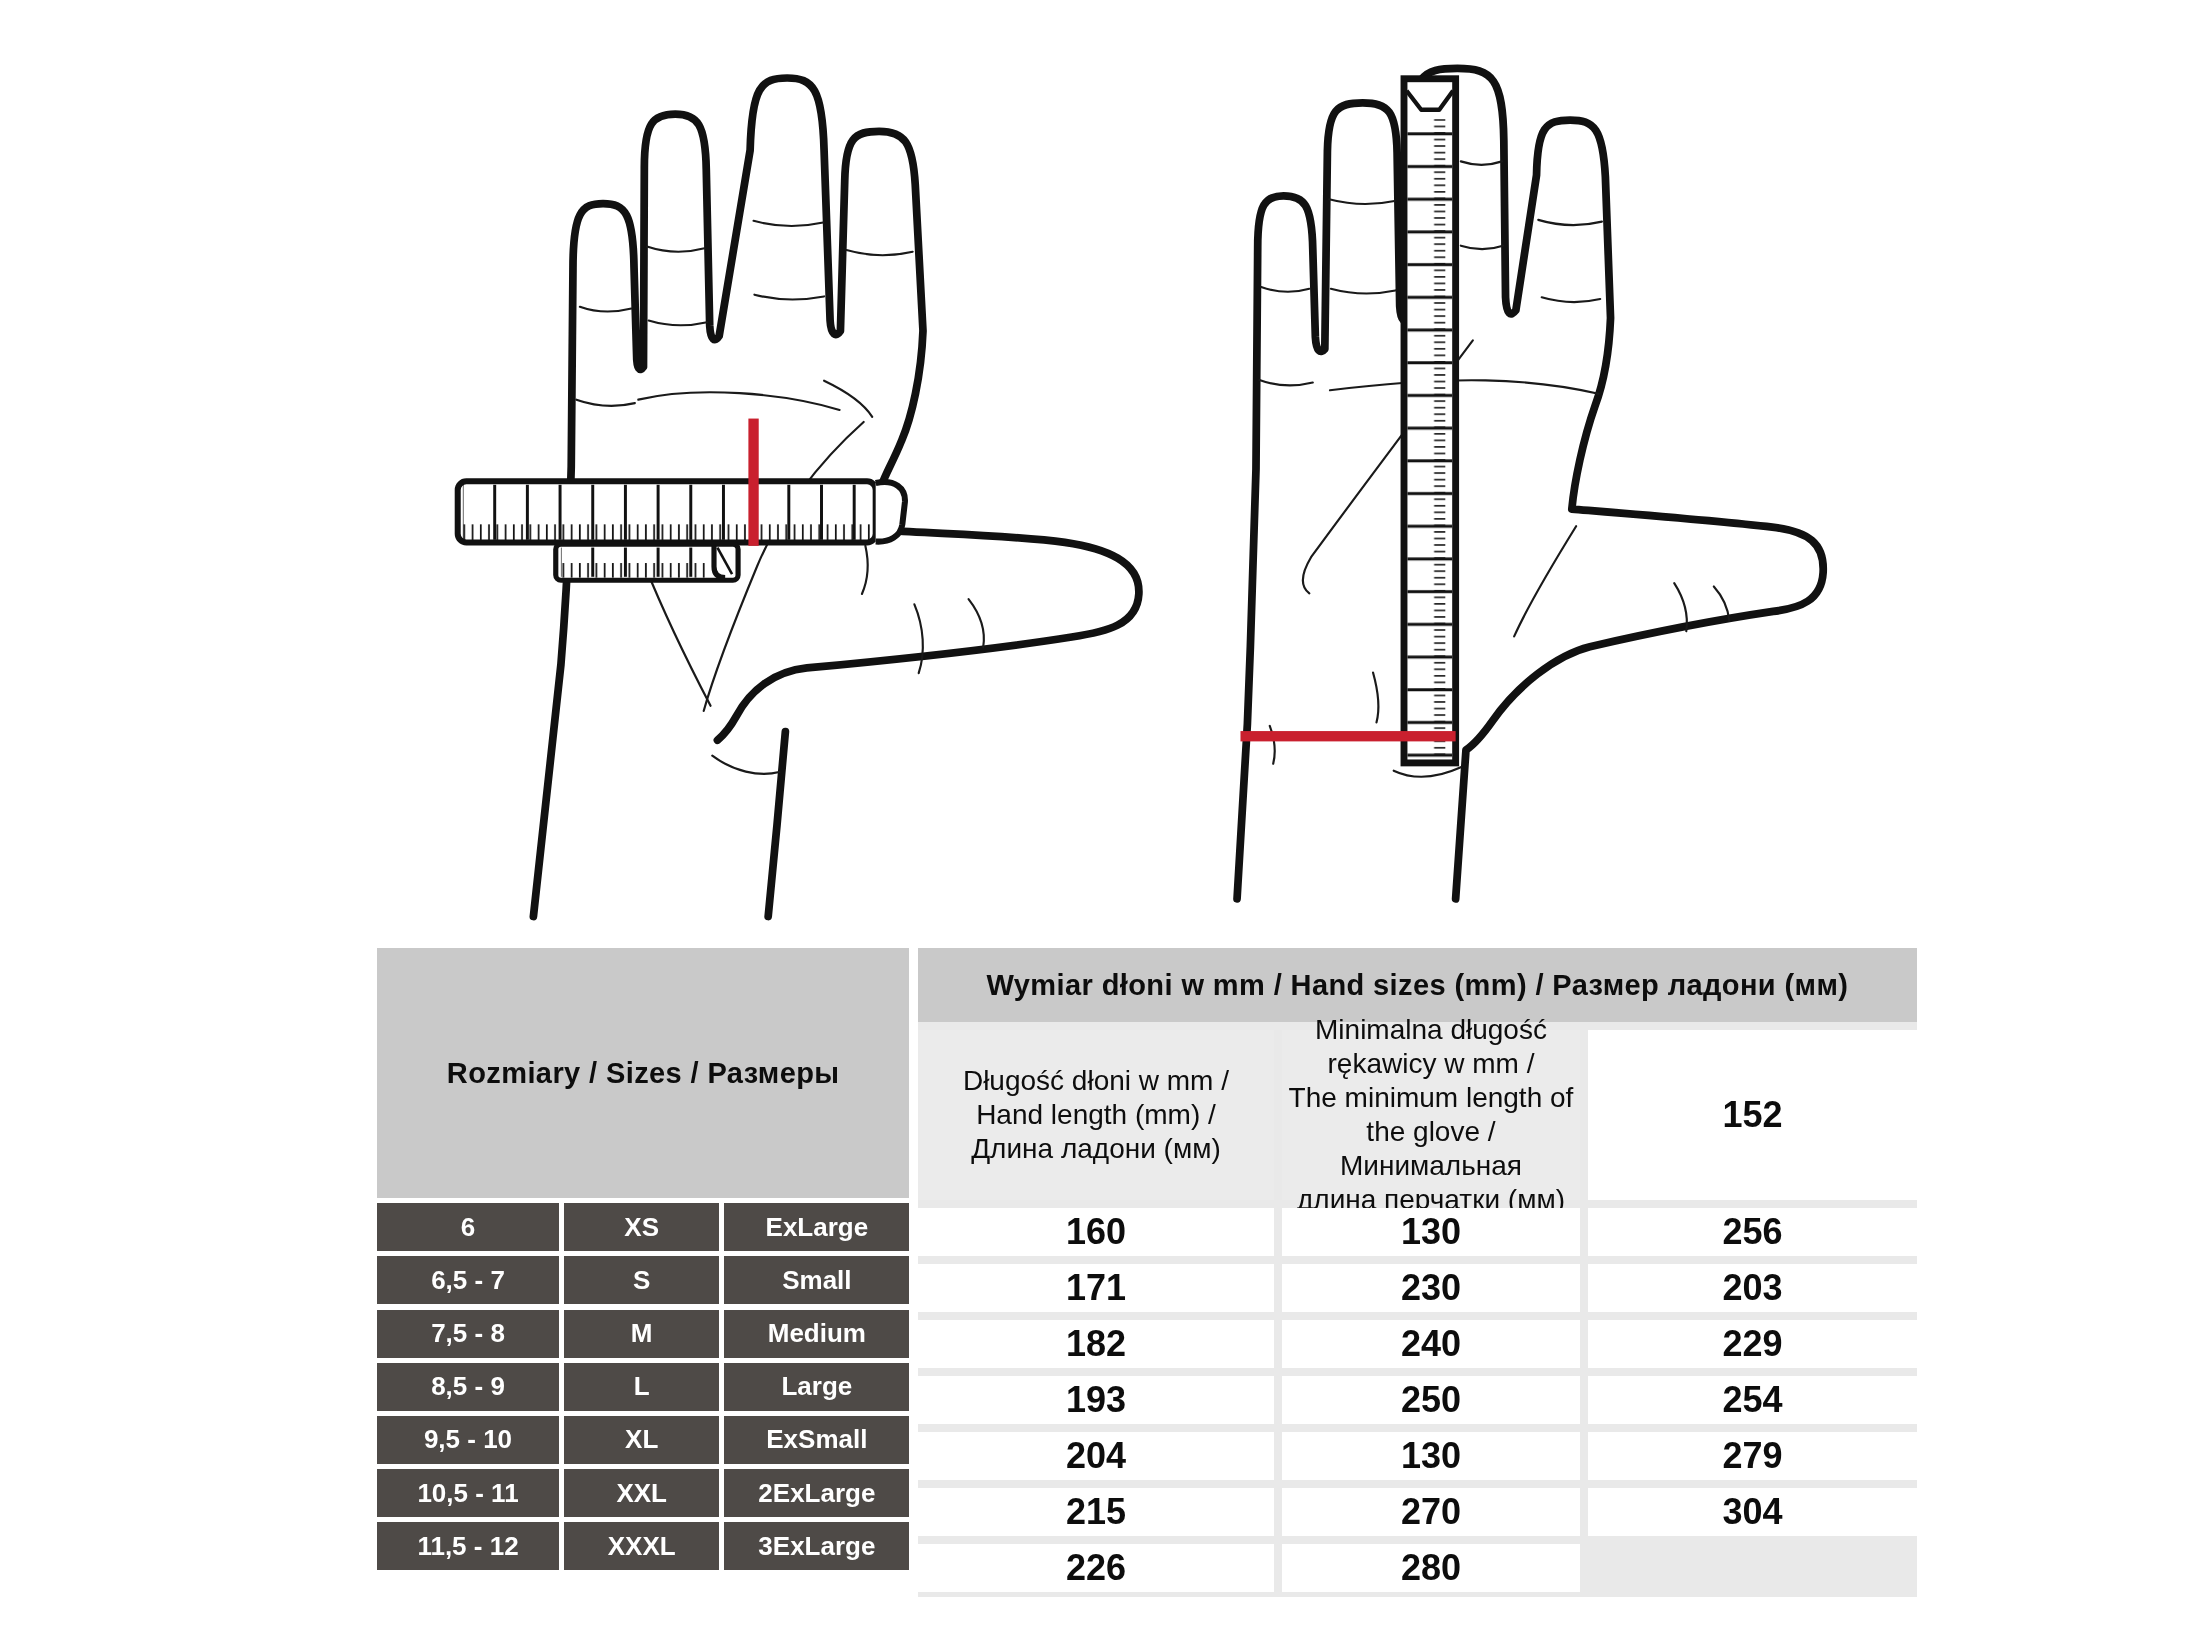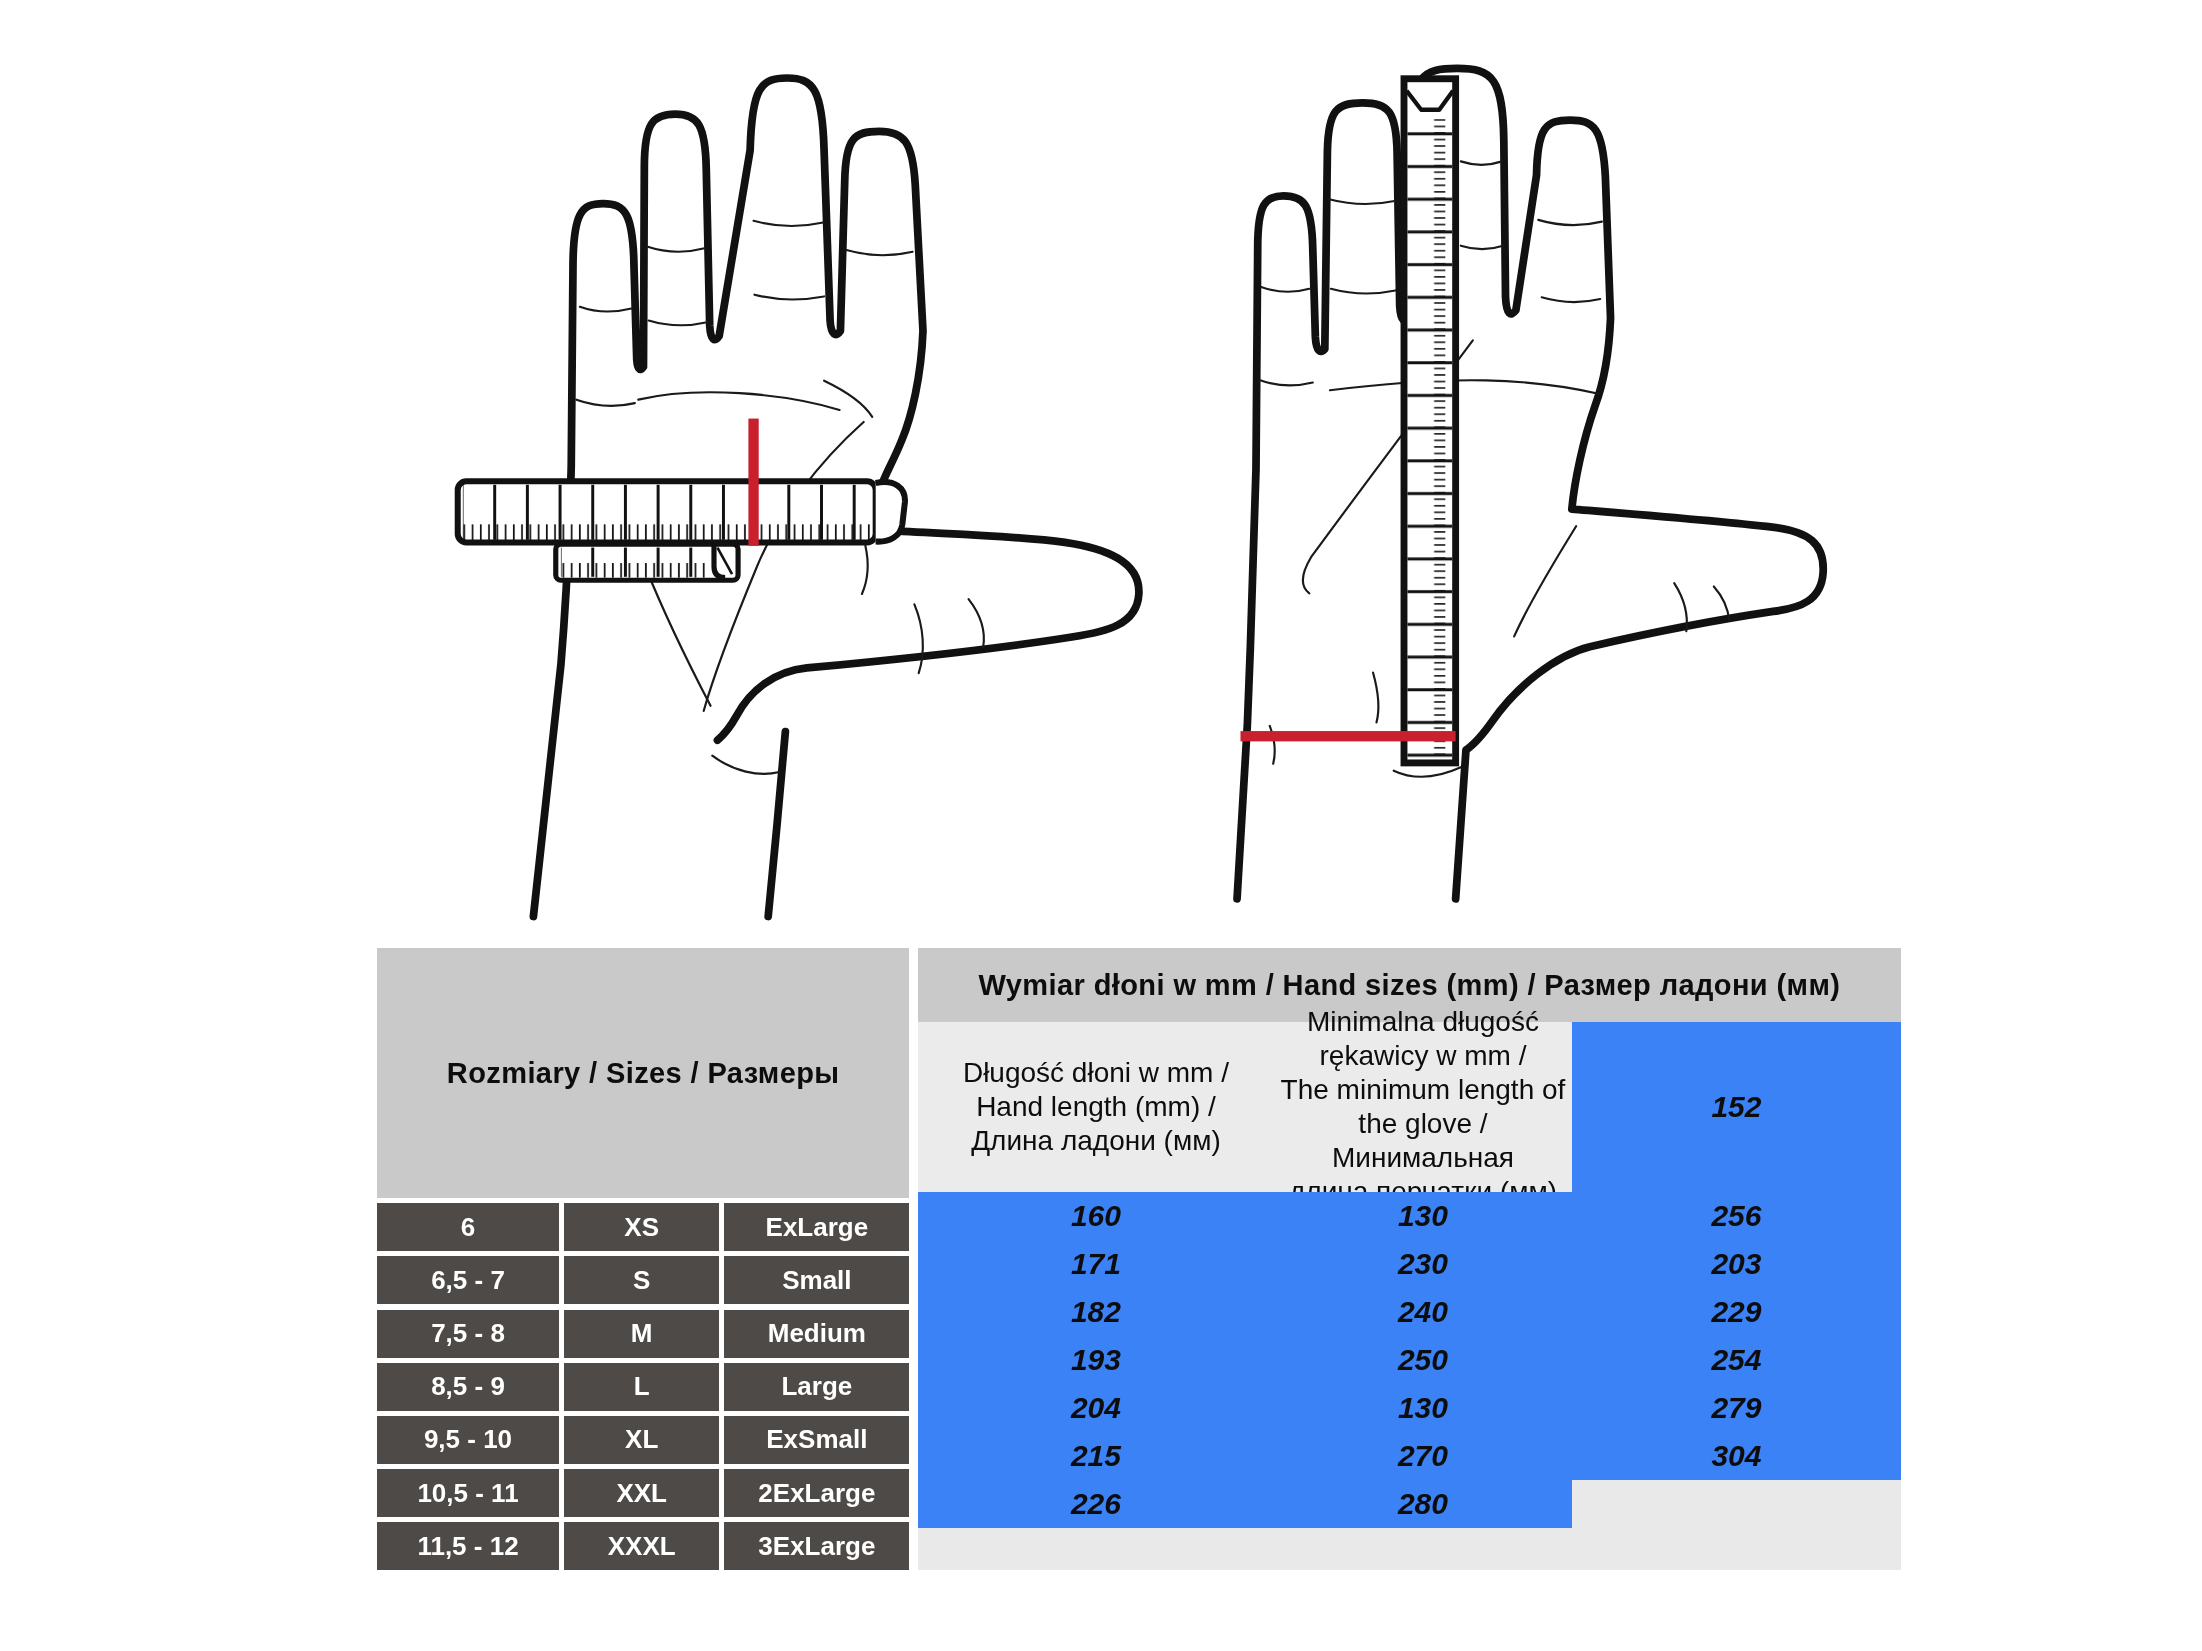--- a/index.html
+++ b/index.html
@@ -20,36 +20,36 @@
     font-weight:bold; font-size:29px; letter-spacing:0.4px;
   }
   .dark {
     background:#4e4a47; color:#ffffff;
     display:flex; align-items:center; justify-content:center;
     font-weight:bold; font-size:26px;
   }
   .tright {
     background:#e9e9e9; padding:0 0 5.2px 0;
     display:grid; grid-template-columns:356px 298px 329px;
-    grid-template-rows:74px 170px repeat(7,48px); gap:0;
+    grid-template-rows:74px 170px repeat(7,48px); gap:8px;
   }
   .mainhead {
     grid-column:1/4; background:#c9c9c9;
     display:flex; align-items:center; justify-content:center;
     font-weight:bold; font-size:29px; letter-spacing:0.4px;
   }
   .subhead {
     background:#ebebeb; text-align:center; white-space:pre-line;
     display:flex; align-items:center; justify-content:center;
     font-size:28px; line-height:34px;
   }
   .num {
-    background:#3b82f6;
-    display:flex; align-items:center; justify-content:center;
-    font-weight:bold; font-size:30px;font-style:italic;
+    background:#ffffff;
+    display:flex; align-items:center; justify-content:center;
+    font-weight:bold; font-size:36px;
   }
 </style>
 </head>
 <body>
 
 <div class="stage">
 
   <svg style="left:413px; top:52px;" width="774" height="869" viewBox="0 0 900 1010">
     <defs>
       <pattern id="tapeDiv" width="38" height="90" patternUnits="userSpaceOnUse">

